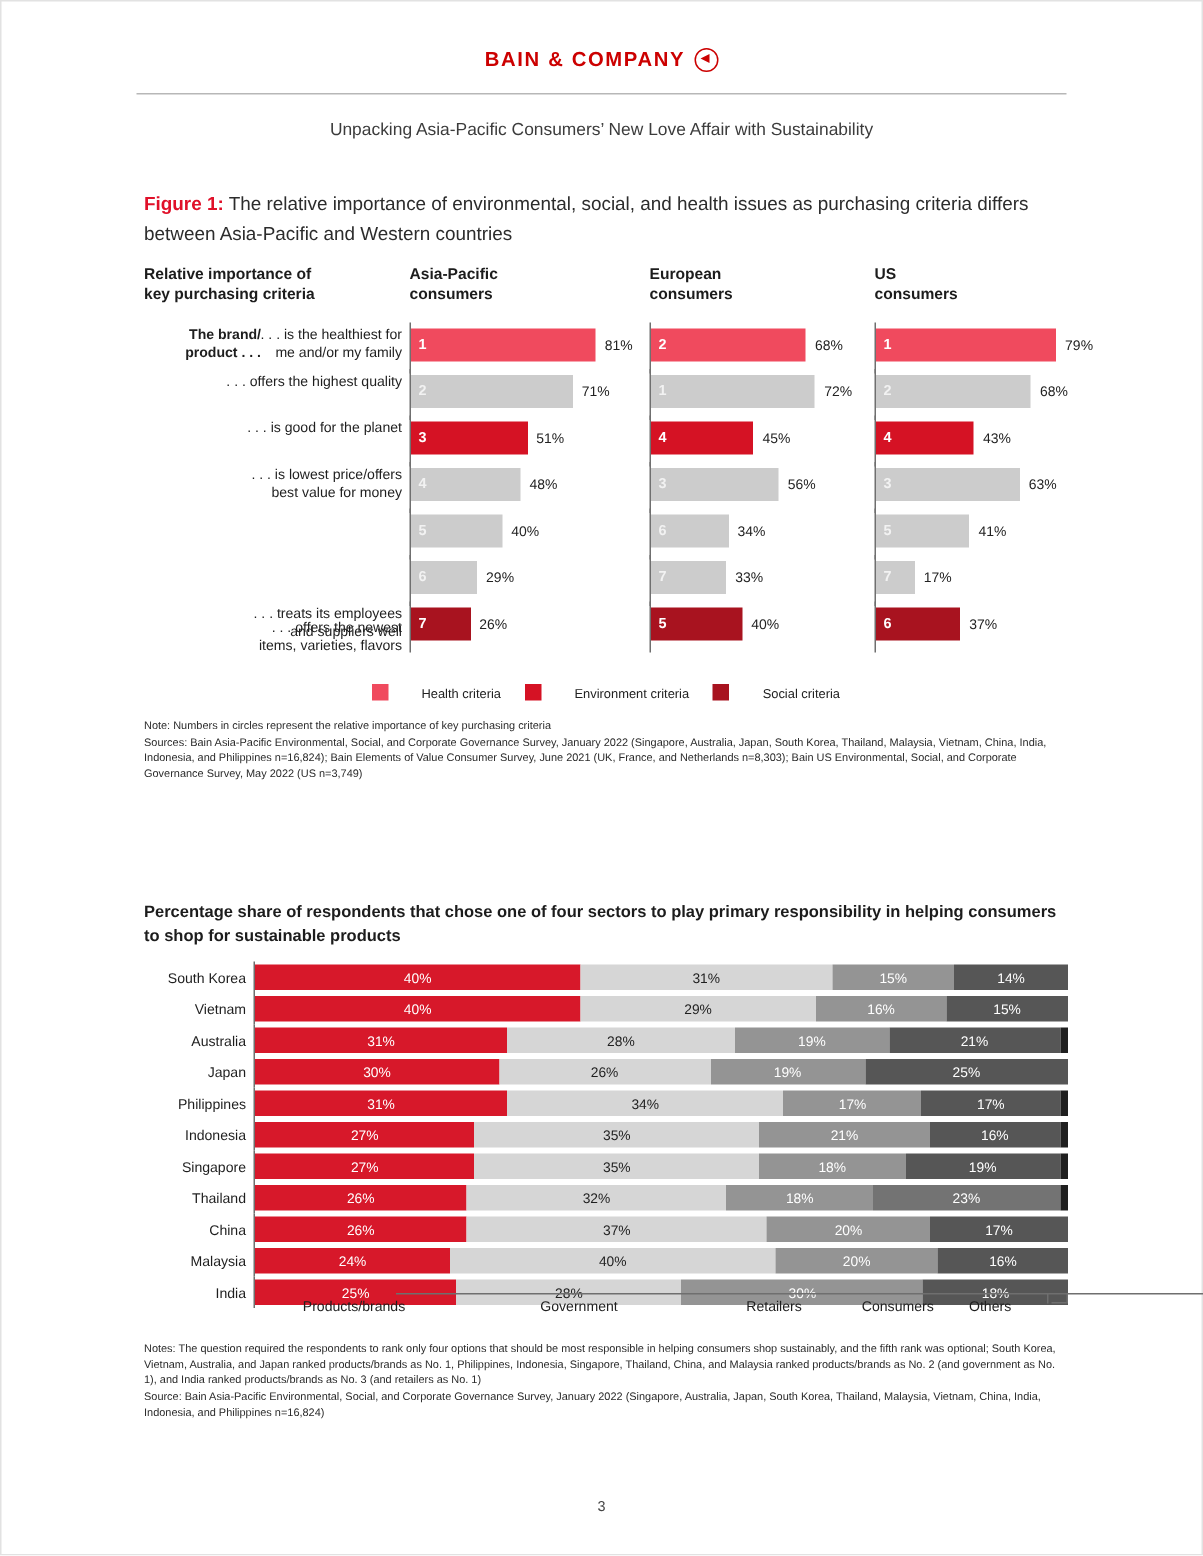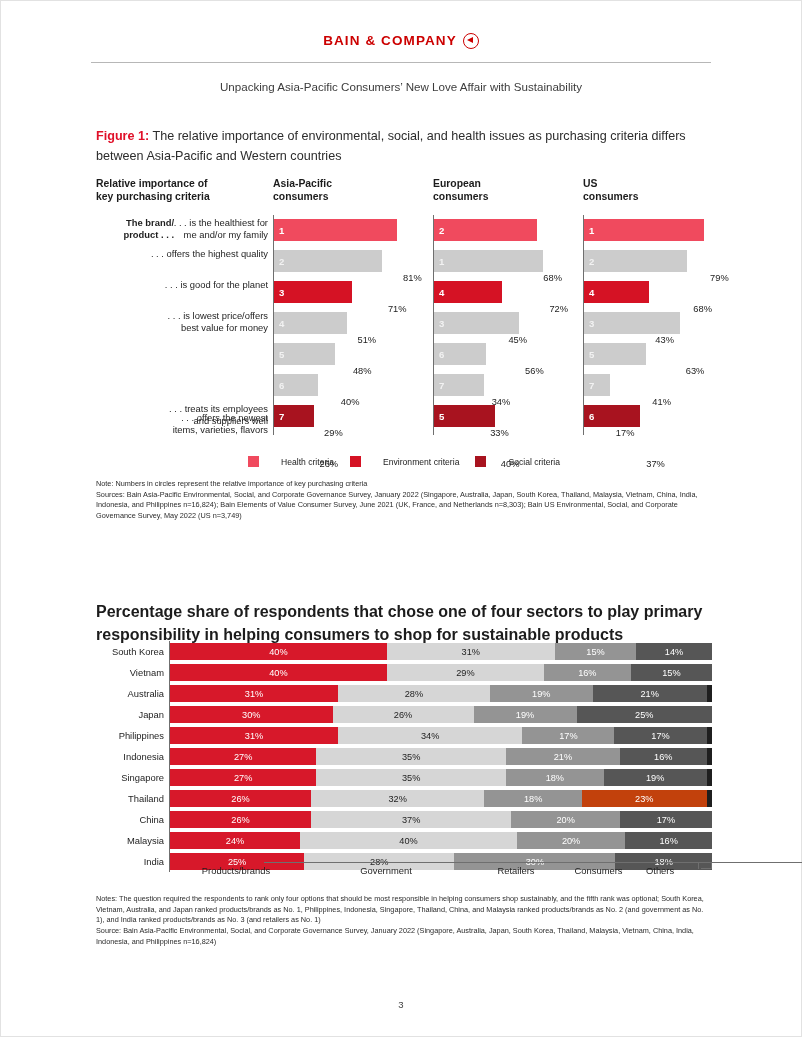--- a/index.html
+++ b/index.html
@@ -54,21 +54,21 @@
   }
 
   
   .fig-title {
     position: absolute; left: 95px; width: 616px;
     font-size: 12.6px; line-height: 1.62; color: #2c2c2c;
   }
   .fig-title b { color: #e01029; font-weight: bold; }
   .subhead {
     position: absolute; left: 95px; width: 616px;
-    font-size: 16px; font-weight: bold; line-height: 1.42; color: #1c1c1c;
+    font-size: 11px; font-weight: bold; line-height: 1.42; color: #1c1c1c;
   }
   .notes {
     position: absolute; left: 95px; width: 616px;
     font-size: 7.3px; line-height: 1.46; color: #2b2b2b;
   }
 
   
   .f1-colhead {
     position: absolute; font-size: 10.4px; font-weight: bold;
     line-height: 1.28; color: #1c1c1c;
@@ -92,21 +92,21 @@
     position: absolute; left: 1px; top: 2px; height: 22px;
     box-sizing: border-box;
   }
   .bar .rank {
     position: absolute; left: 5px; top: 50%; transform: translateY(-50%);
     font-size: 9.6px; font-weight: bold; color: #ffffff;
   }
   .bar.grey .rank { color: #f2f2f2; }
   .bar .val {
     position: absolute; left: 100%; top: 50%; transform: translateY(-50%);
-    margin-left: 6px; font-size: 9.3px; color: #222; white-space: nowrap; margin-top: 48px;
+    margin-left: 6px; font-size: 9.3px; color: #222; white-space: nowrap;
   }
 
   
   .legend {
     position: absolute; top: 455px; left: 95px; width: 616px;
     display: flex; justify-content: center; gap: 16px;
     font-size: 8.6px; color: #222;
   }
   .legend .item { display: flex; align-items: center; gap: 22px; }
   .legend .sw { width: 11px; height: 11px; display: inline-block; }
@@ -446,21 +446,21 @@
           <div class="seg" style="flex: 1 0 0px; background: rgb(31, 31, 31); color: rgb(255, 255, 255);"></div>
         </div>
       </div>
       <div class="f2-row">
         <div class="f2-name">Thailand</div>
         <div class="f2-axis"></div>
         <div class="f2-track">
           <div class="seg" style="flex: 26 0 0px; background: rgb(215, 24, 42); color: rgb(255, 255, 255);">26%</div>
           <div class="seg" style="flex: 32 0 0px; background: rgb(214, 214, 214); color: rgb(30, 30, 30);">32%</div>
           <div class="seg" style="flex: 18 0 0px; background: rgb(148, 148, 148); color: rgb(255, 255, 255);">18%</div>
-          <div class="seg" style="flex: 23 0 0px; background: #c2410c; color: rgb(255, 255, 255);">23%</div>
+          <div class="seg" style="flex: 23 0 0px; background: #737373; color: rgb(255, 255, 255);">23%</div>
           <div class="seg" style="flex: 1 0 0px; background: rgb(31, 31, 31); color: rgb(255, 255, 255);"></div>
         </div>
       </div>
       <div class="f2-row">
         <div class="f2-name">China</div>
         <div class="f2-axis"></div>
         <div class="f2-track">
           <div class="seg" style="flex: 26 0 0px; background: rgb(215, 24, 42); color: rgb(255, 255, 255);">26%</div>
           <div class="seg" style="flex: 37 0 0px; background: rgb(214, 214, 214); color: rgb(30, 30, 30);">37%</div>
           <div class="seg" style="flex: 20 0 0px; background: rgb(148, 148, 148); color: rgb(255, 255, 255);">20%</div>

